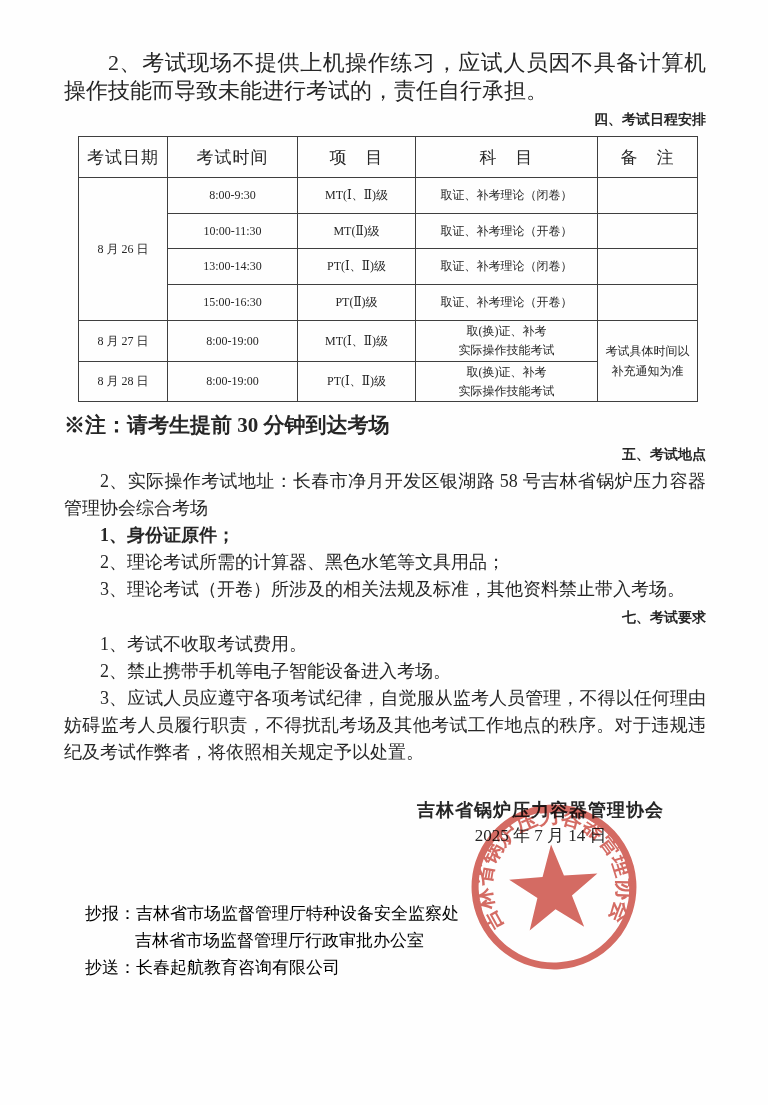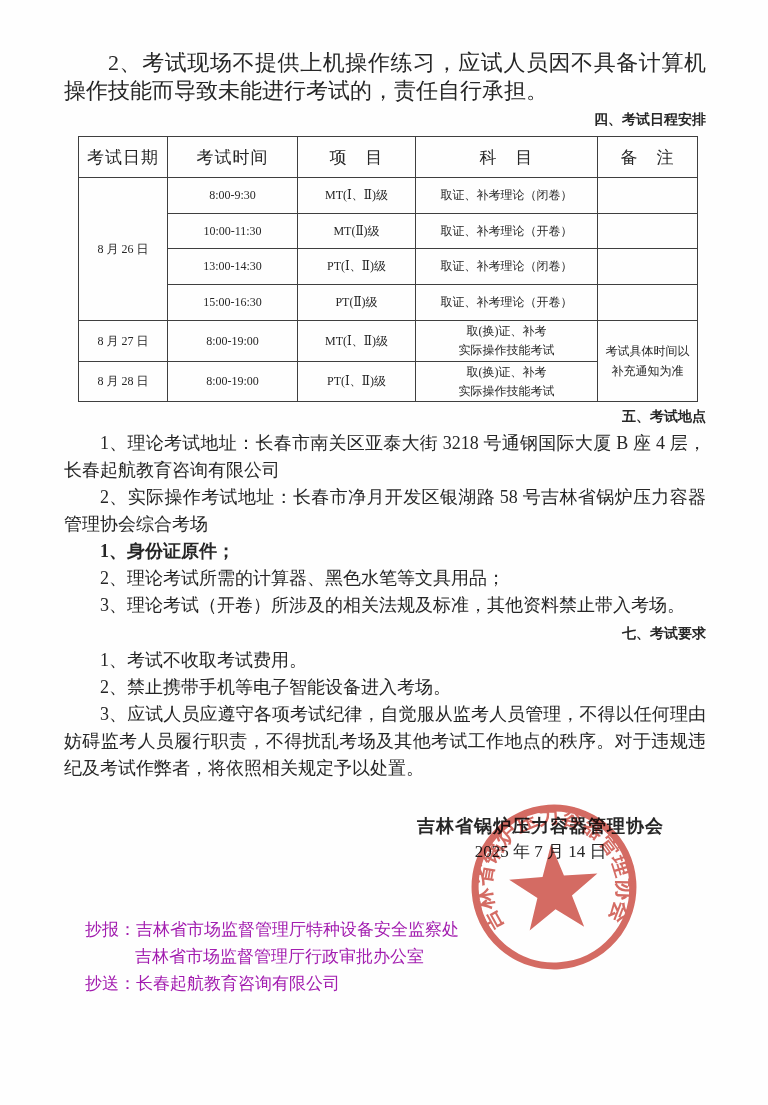--- a/index.html
+++ b/index.html
@@ -71,21 +71,21 @@
     font-weight: bold;
     line-height: 30px;
     margin-top: 8px;
   }
 
   .signature { text-align: right; margin-right: 42px; margin-top: 32px; }
   .sig-inner { display: inline-block; text-align: center; }
   .sig-org { font-size: 18px; font-weight: bold; line-height: 24px; letter-spacing: 1px; }
   .sig-date { font-size: 17px; line-height: 28px; }
 
-  .footer { margin-top: 50px; margin-left: 21px; font-size: 17px; color: #a21caf; }
+  .footer { margin-top: 50px; margin-left: 21px; font-size: 17px; color: #000000; }
   .footer .f-line { line-height: 27px; }
   .footer .f-indent { padding-left: 50px; }
 
   .seal {
     position: absolute;
     left: 468px;
     top: 801px;
     width: 172px;
     height: 172px;
     mix-blend-mode: multiply;
@@ -159,23 +159,23 @@
         <td>8:00-19:00</td>
         <td class="project">PT(Ⅰ、Ⅱ)级</td>
         <td class="subject2">
           <div>取(换)证、补考</div>
           <div>实际操作技能考试</div>
         </td>
       </tr>
     </tbody>
       </table>
 
+    <div class="big-note">※注：请考生提前 30 分钟到达考场</div>
 
     <div class="section-heading">五、考试地点</div>
-    <p class="list-line">1、理论考试地址：长春市南关区亚泰大街 3218 号通钢国际大厦 B 座 4 层，长春起航教育咨询有限公司</p>
     <p class="list-line">2、实际操作考试地址：长春市净月开发区银湖路 58 号吉林省锅炉压力容器管理协会综合考场</p>
 
     <p class="list-line bold">1、身份证原件；</p>
     <p class="list-line">2、理论考试所需的计算器、黑色水笔等文具用品；</p>
     <p class="list-line">3、理论考试（开卷）所涉及的相关法规及标准，其他资料禁止带入考场。</p>
 
     <div class="section-heading">七、考试要求</div>
     <p class="list-line">1、考试不收取考试费用。</p>
     <p class="list-line">2、禁止携带手机等电子智能设备进入考场。</p>
     <p class="list-line">3、应试人员应遵守各项考试纪律，自觉服从监考人员管理，不得以任何理由妨碍监考人员履行职责，不得扰乱考场及其他考试工作地点的秩序。对于违规违纪及考试作弊者，将依照相关规定予以处置。</p>

